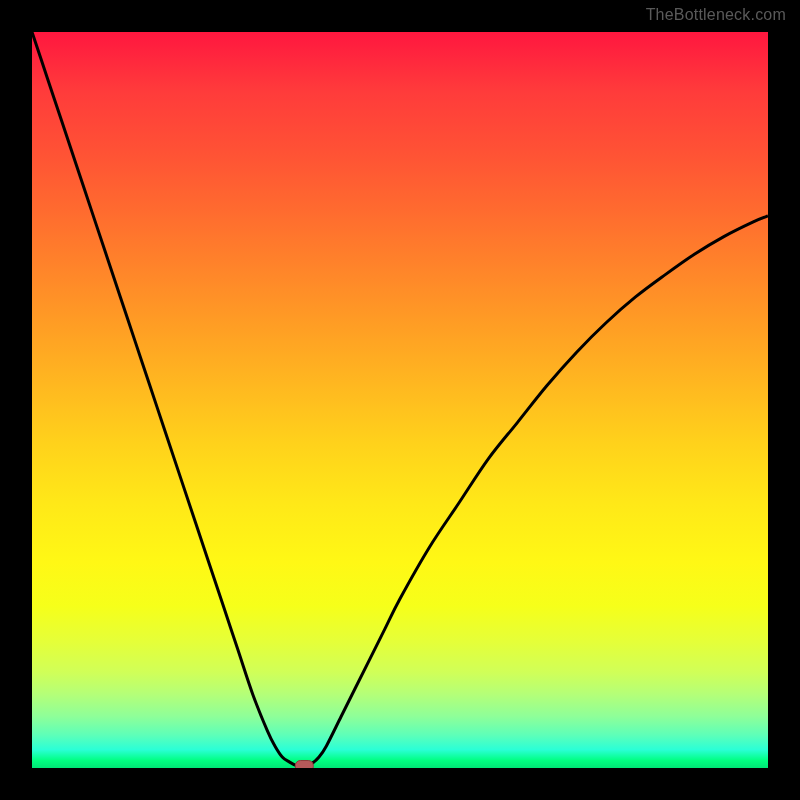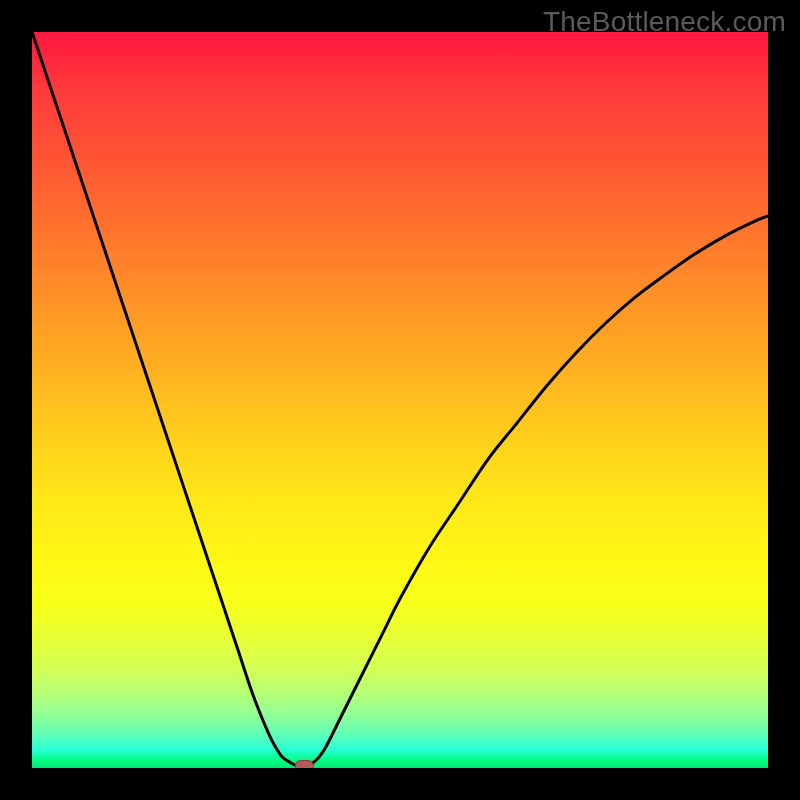--- a/index.html
+++ b/index.html
@@ -60,21 +60,21 @@
     top: 0;
     left: 0;
     width: 100%;
     height: 100%;
   }
   .watermark {
     position: absolute;
     top: 6px;
     right: 14px;
     color: #5a5a5a;
-    font-size: 28px;
+    font-size: 16px;
     font-weight: 500;
     letter-spacing: 0.2px;
   }
 </style>
 </head>
 <body>
 
 <div class="frame">
 
   <div class="plot-area">

